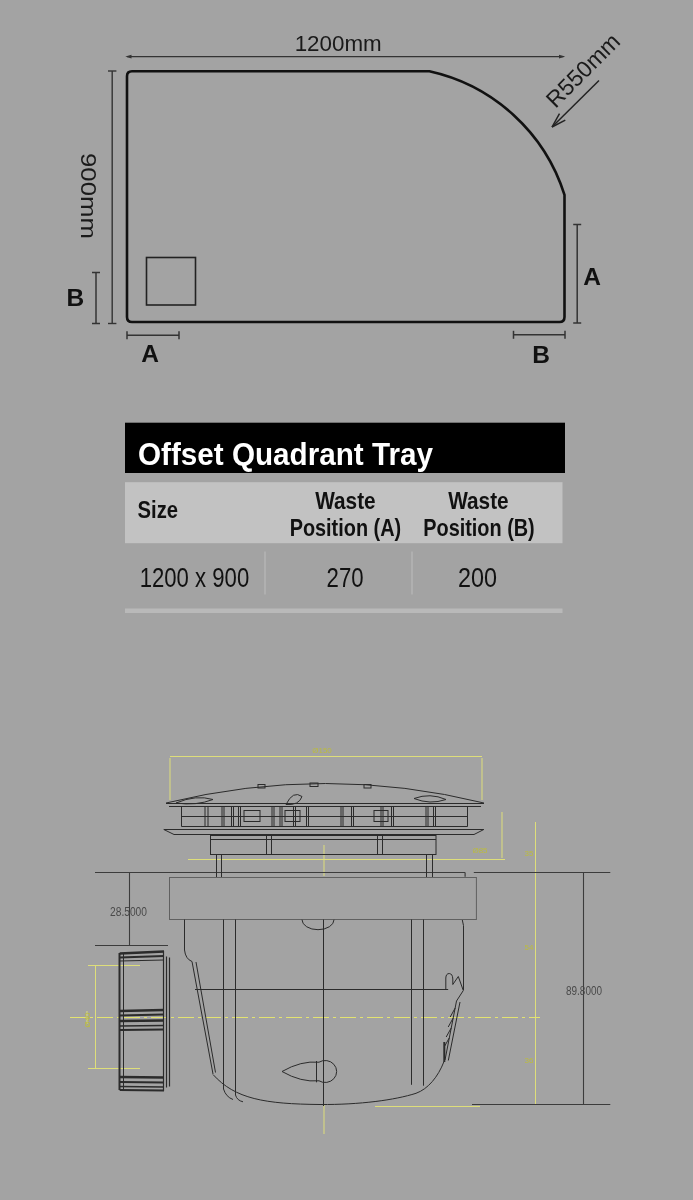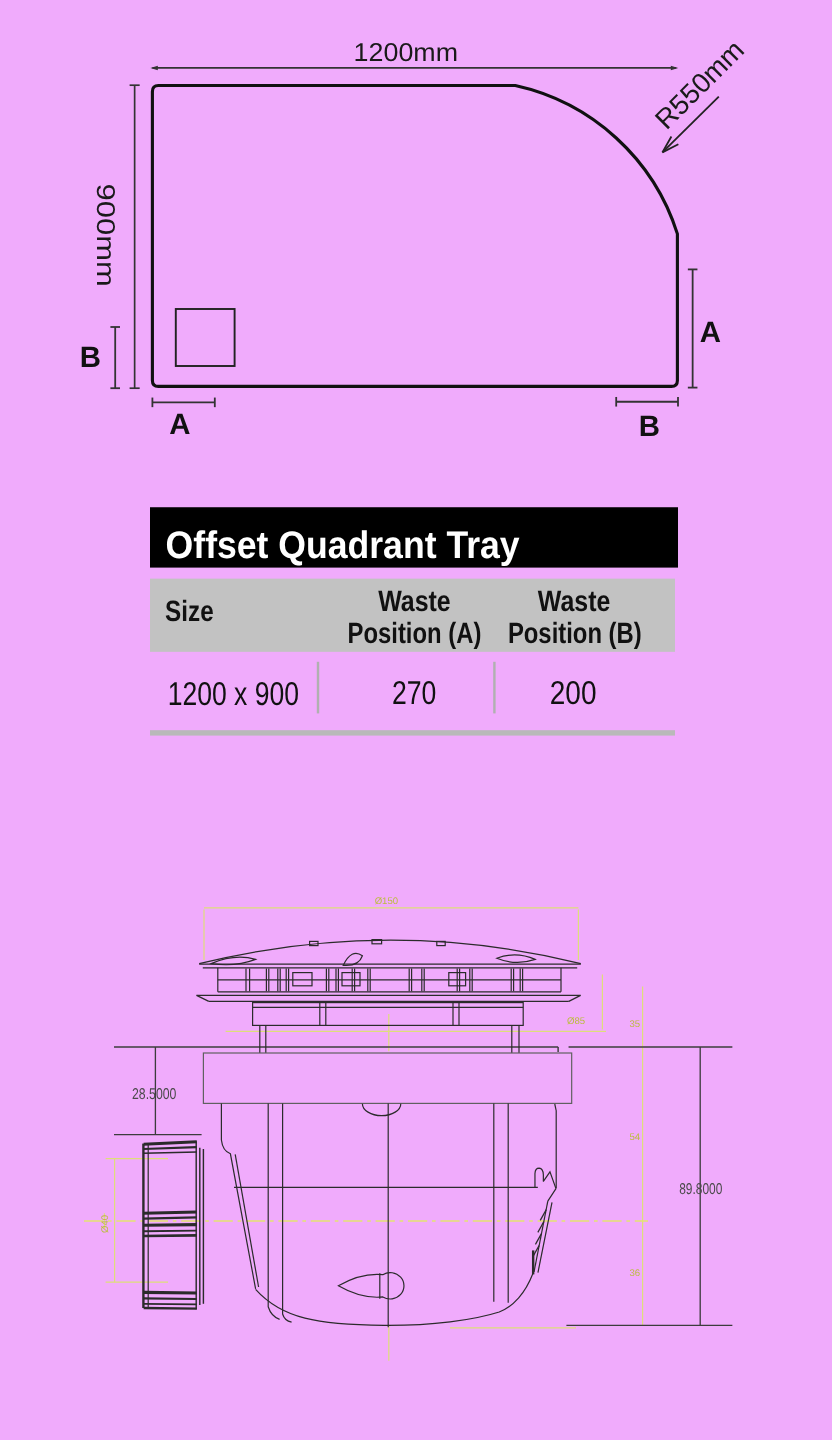--- a/index.html
+++ b/index.html
@@ -1,16 +1,16 @@
 <!DOCTYPE html>
 <html><head>
 <meta charset="utf-8">
 <style>
   html,body{margin:0;padding:0;background:#ffffff;}
-  #page{position:relative;width:693px;height:1200px;background:#f0abfc;overflow:hidden;
+  #page{position:relative;width:693px;height:1200px;background:#a3a3a3;overflow:hidden;
         font-family:"Liberation Sans", sans-serif;}
   svg text{font-family:"Liberation Sans", sans-serif;}
 </style>
 </head>
 <body>
 <div id="page">
 <svg width="693" height="1200" viewBox="0 0 693 1200" xmlns="http://www.w3.org/2000/svg">
 
   <path d="M 134,71.3 L 429.4,71.3 A 183 183 0 0 1 564.5,194.9 L 564.5,317 Q 564.5,322 559.5,322 L 132,322 Q 127,322 127,317 L 127,76.3 Q 127,71.3 132,71.3 Z" fill="none" stroke="#111111" stroke-width="2.6"></path>
 

